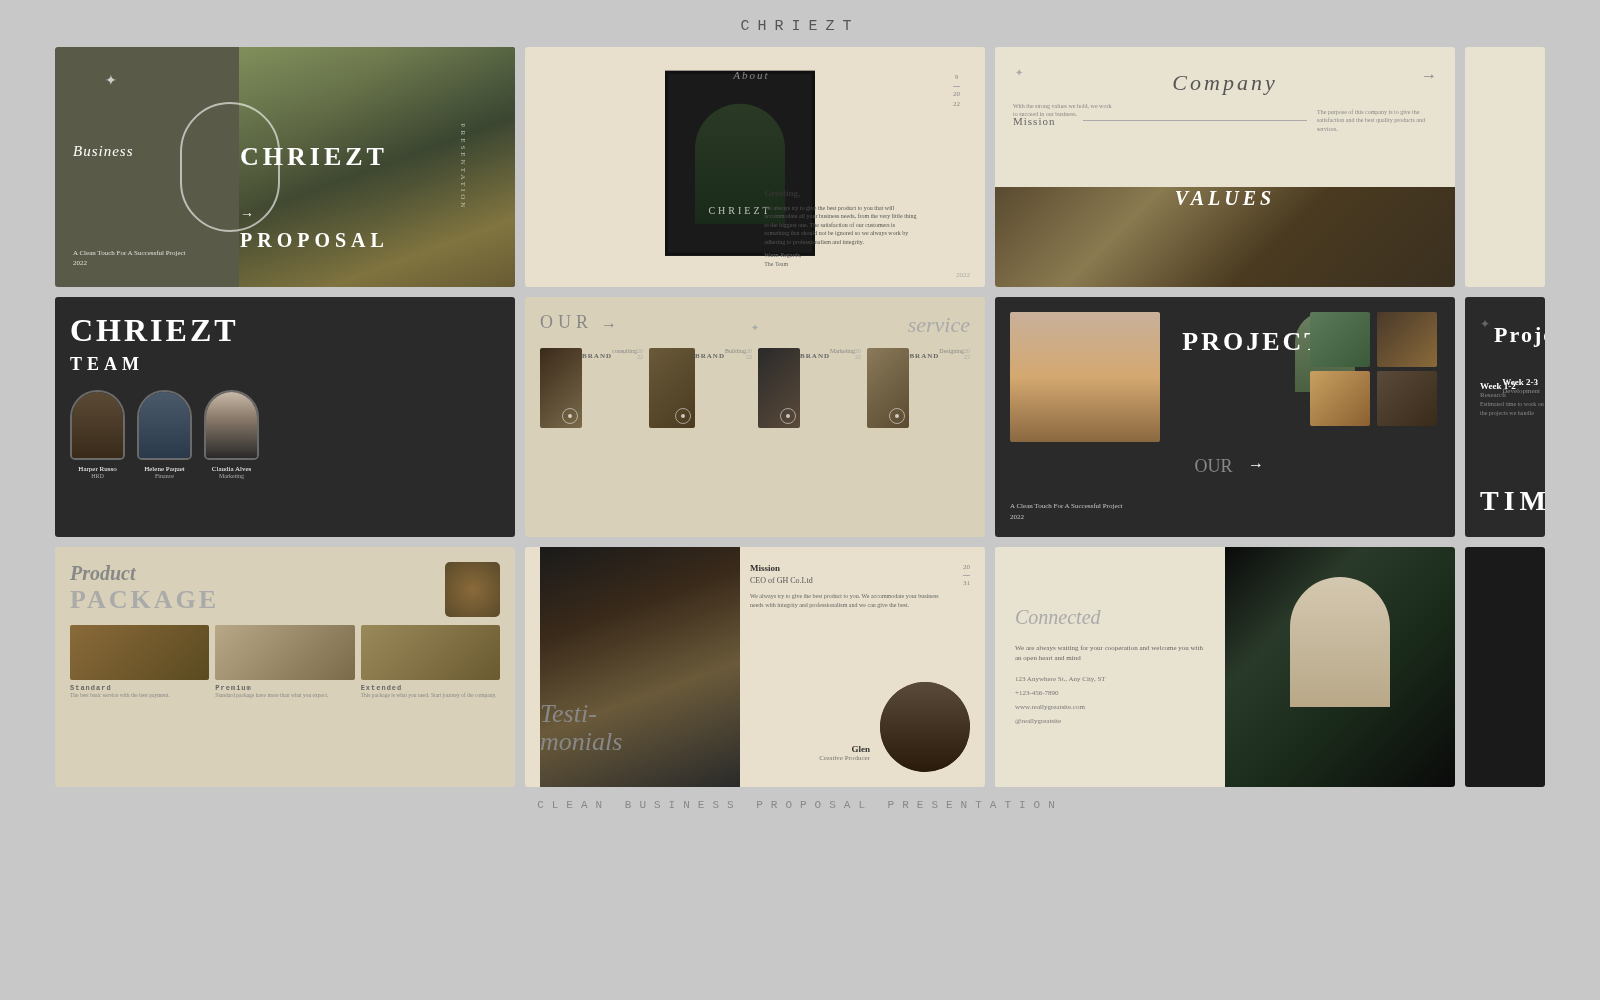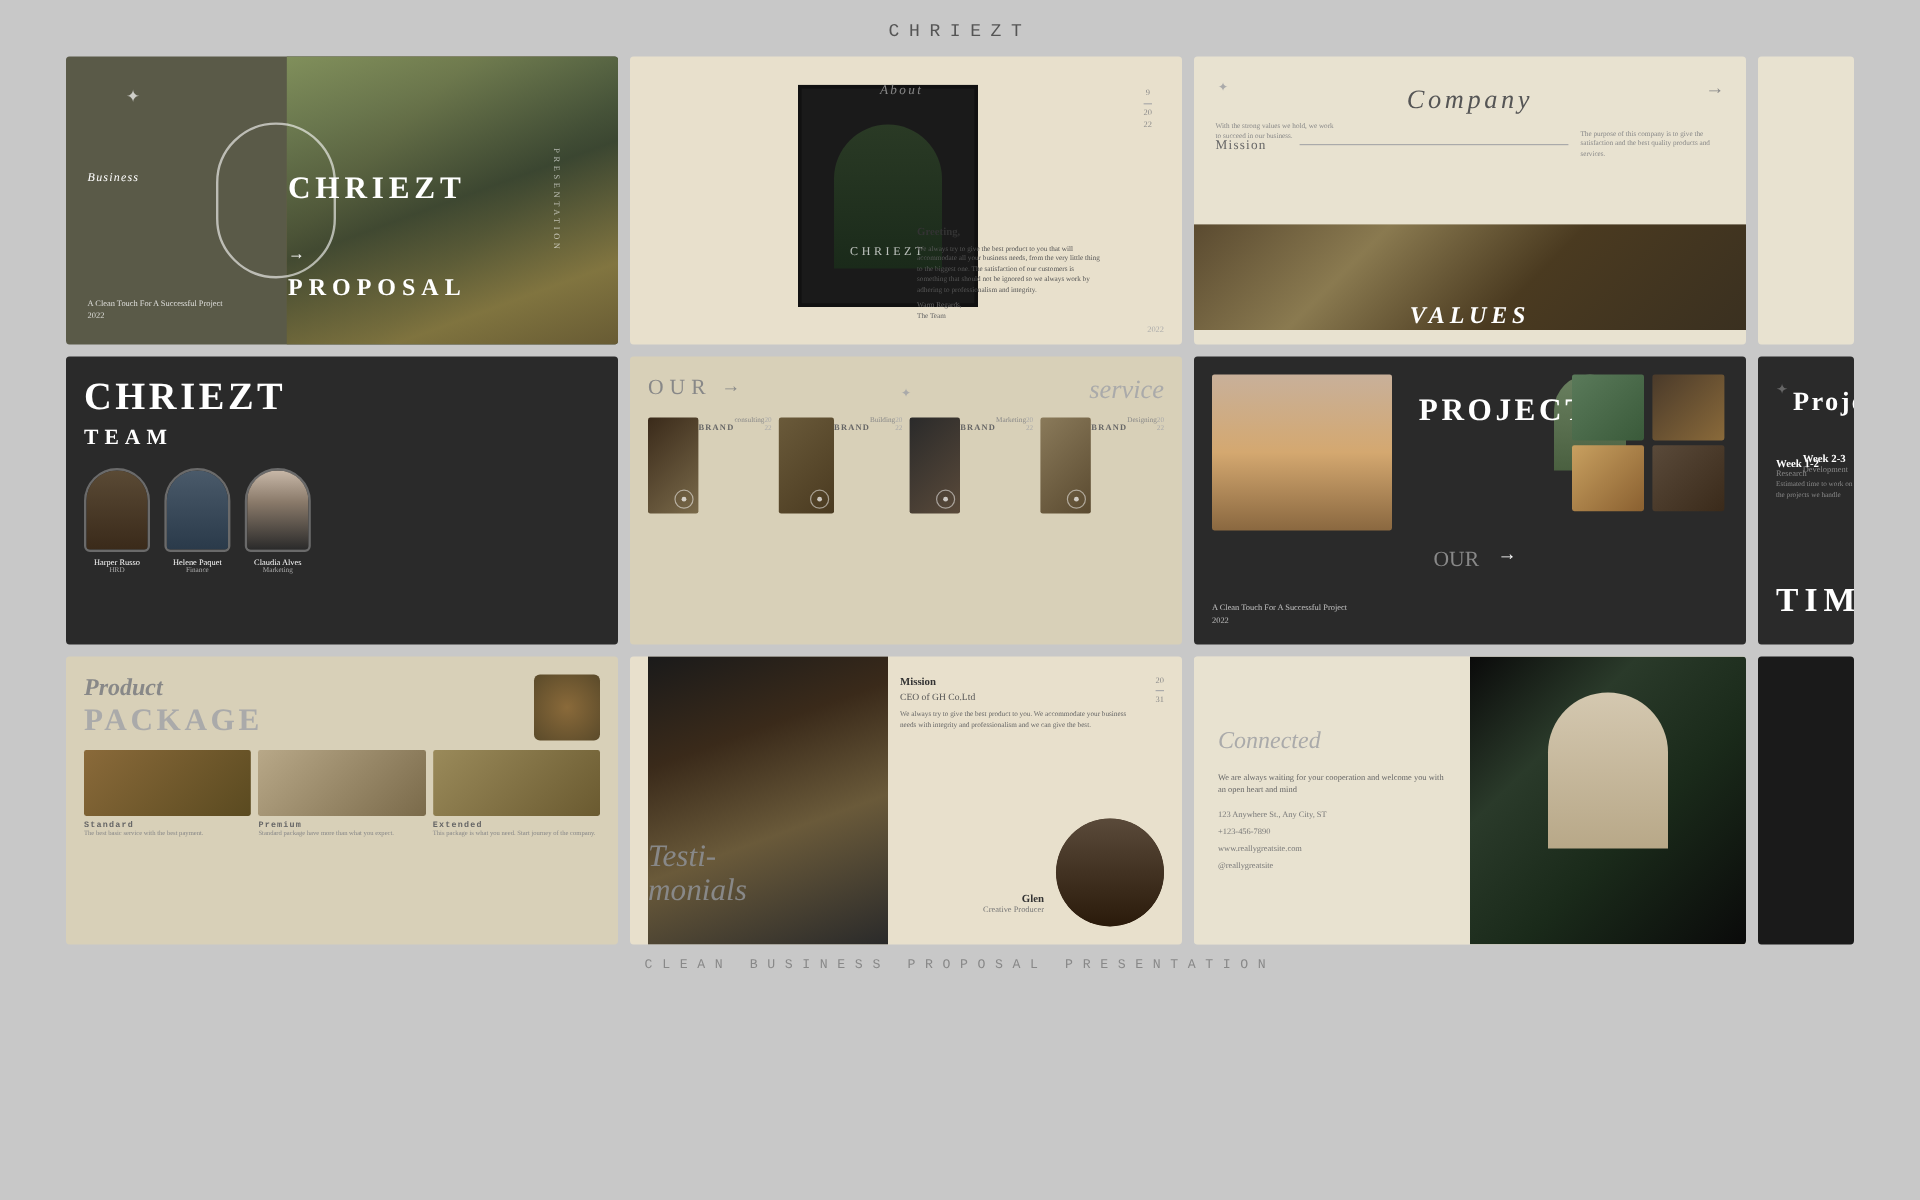--- a/index.html
+++ b/index.html
@@ -59,21 +59,21 @@
       height: 130px;
       border: 2px solid rgba(255,255,255,0.6);
       border-radius: 50px;
       z-index: 2;
     }
     .slide-1 .title-main {
       position: absolute;
       left: 18px;
       top: 40%;
       color: white;
-      font-size: 10px;
+      font-size: 15px;
       font-style: italic;
       letter-spacing: 1px;
       z-index: 3;
     }
     .slide-1 .subtitle {
       position: absolute;
       left: 18px;
       bottom: 80px;
       color: white;
       font-size: 22px;
@@ -232,24 +232,24 @@
     }
     .slide-3 .values-section {
       position: absolute;
       bottom: 0;
       left: 0;
       right: 0;
       height: 100px;
     }
     .slide-3 .values-img {
       width: 100%;
-      height: 88px;
+      height: 100px;
       background: linear-gradient(135deg, #5a4a30 0%, #8a7a50 30%, #4a3a20 60%, #3a3020 100%);
       display: flex;
-      align-items: flex-end;
+      align-items: flex-start;
       justify-content: center;
     }
     .slide-3 .values-text {
       color: white;
       font-size: 20px;
       font-style: italic;
       letter-spacing: 4px;
       font-weight: bold;
     }
     .slide-3 .small-text {

